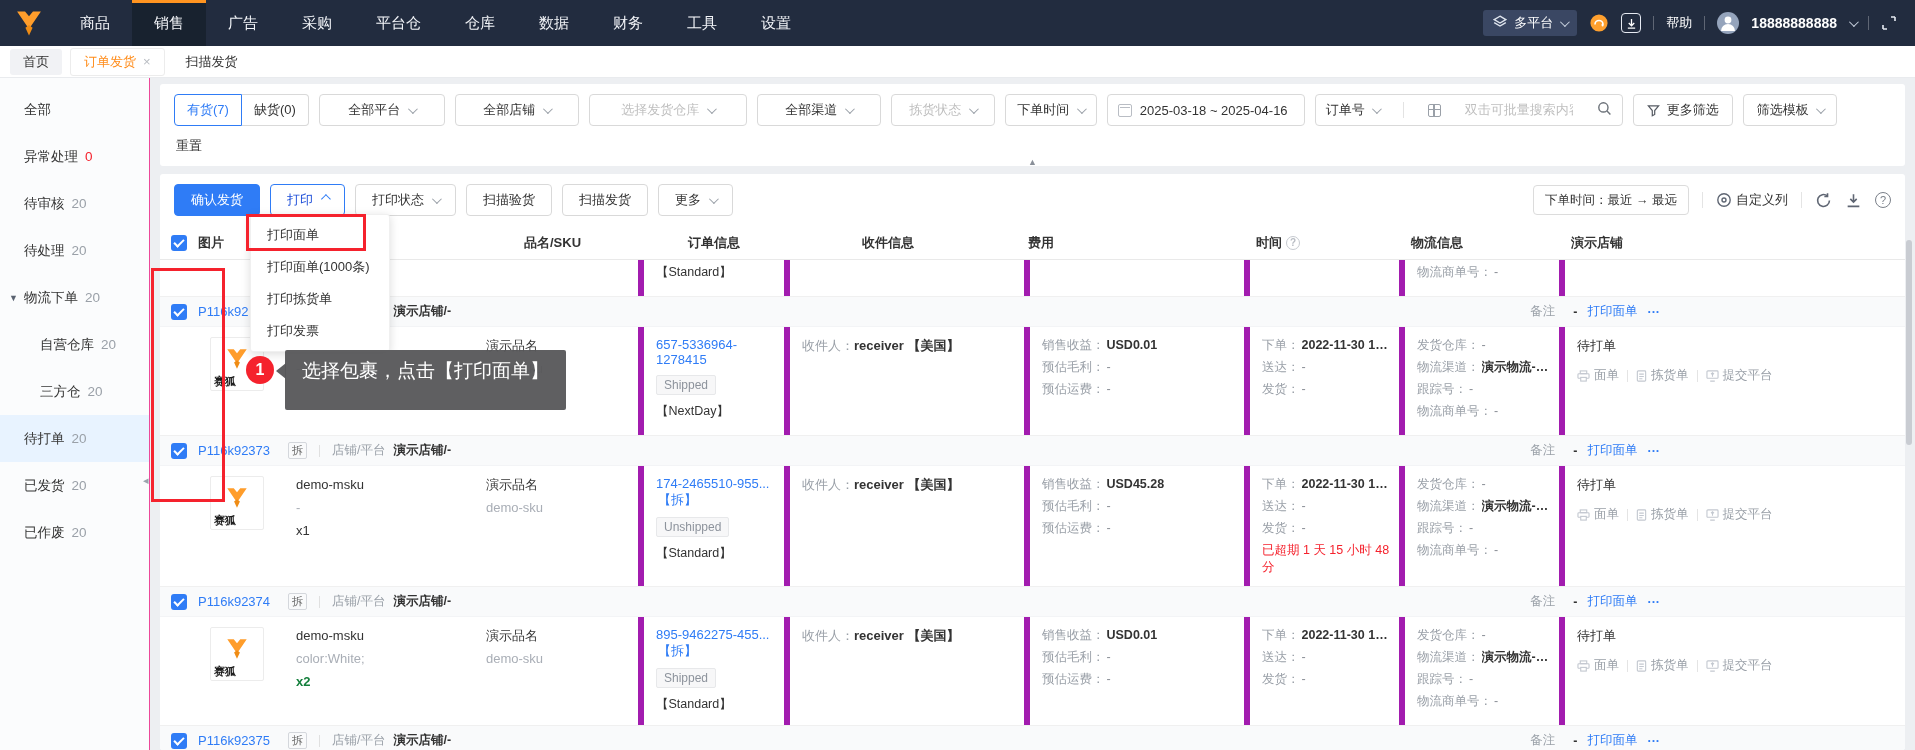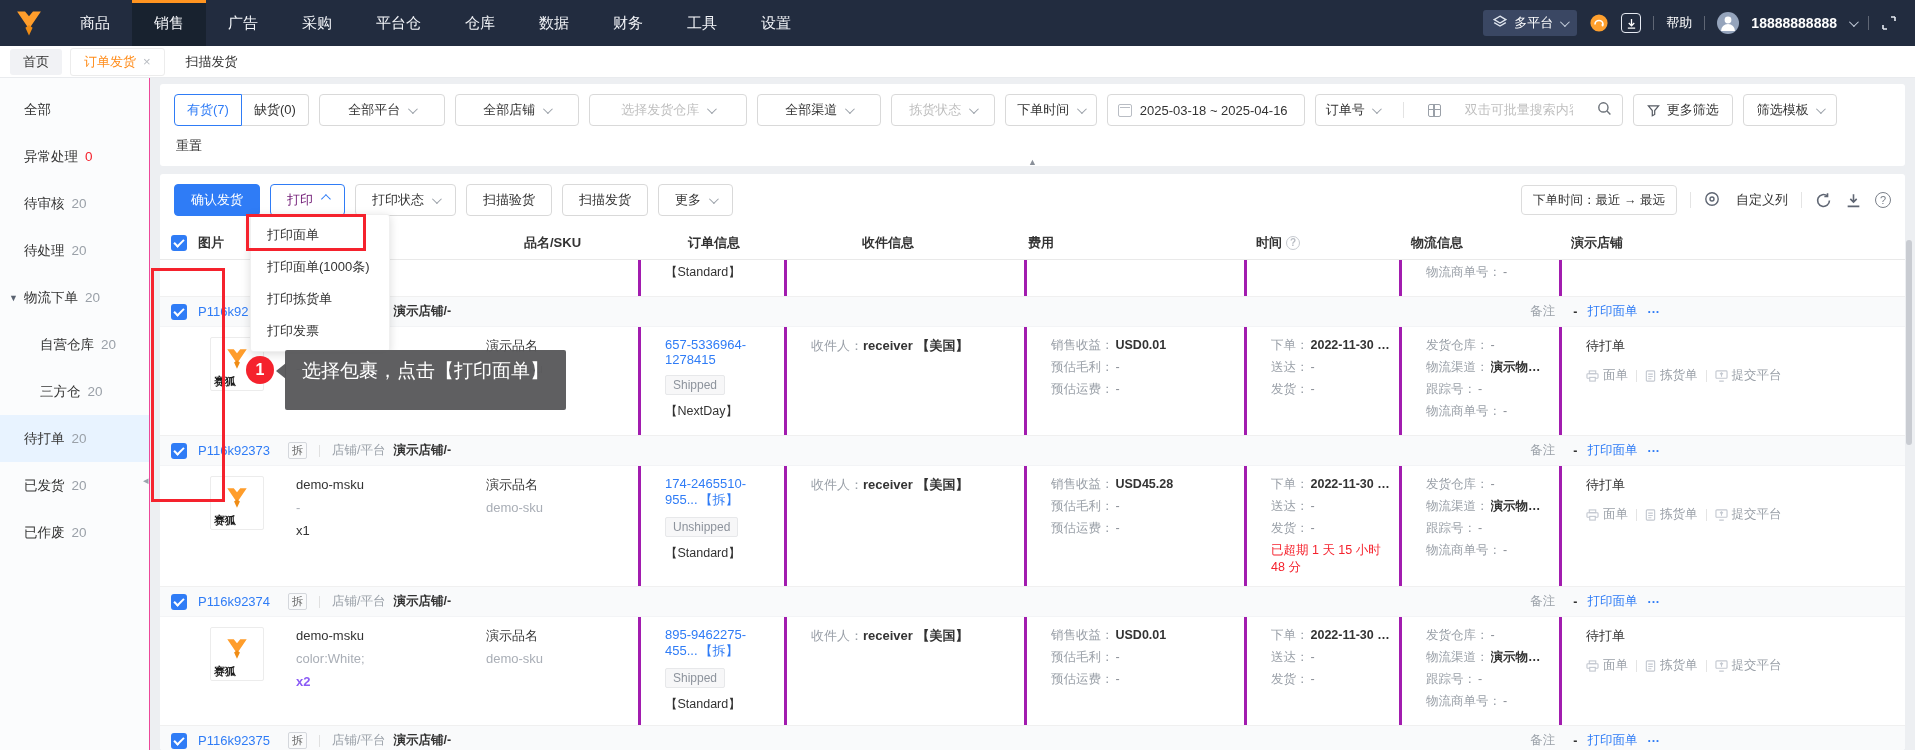--- a/index.html
+++ b/index.html
@@ -69,25 +69,25 @@
   .reset-row span{cursor:pointer}
   .collapse-up{position:absolute;left:50%;bottom:-1px;transform:translateX(-50%);color:#8a9099;font-size:9px;padding:0 22px;cursor:pointer}
   .collapse-up::after{content:"▲"}
 
   
   .table-card{background:#fff;border-radius:3px;flex:1;position:relative;overflow:hidden;
     --cols:38px 90px 180px 170px 146px 240px 220px 155px 160px minmax(0,1fr)}
   .toolbar{display:flex;align-items:center;gap:10px;padding:10px 14px}
   .btn{height:32px;border-radius:4px;padding:0 16px;font-size:13px;display:flex;align-items:center;gap:8px;border:1px solid #d9d9d9;background:#fff;color:#333;cursor:pointer;white-space:nowrap}
   .btn.primary{background:#2f7cf6;border-color:#2f7cf6;color:#fff}
-  .btn.open{color:#701a75;border-color:#2f7cf6}
+  .btn.open{color:#1d4ed8;border-color:#2f7cf6}
   .toolbar-right{margin-left:auto;display:flex;align-items:center;gap:13px}
   .sort-pill{height:30px;border:1px solid #dcdcdc;border-radius:4px;padding:0 11px;display:flex;align-items:center;font-size:12.5px;cursor:pointer;white-space:nowrap}
   .tdiv{width:1px;height:16px;background:#e4e4e4}
-  .ctrl{display:flex;align-items:flex-start;gap:16px;cursor:pointer;font-size:13px}
+  .ctrl{display:flex;align-items:center;gap:4px;cursor:pointer;font-size:13px}
   .iconbtn{display:flex;align-items:center;cursor:pointer}
   .qicon{width:16px;height:16px;border:1px solid #7a8089;border-radius:50%;color:#7a8089;font-size:11px;display:inline-flex;align-items:center;justify-content:center}
   .qicon::after{content:"?"}
   .qicon.light{width:14px;height:14px;border-color:#c6cad0;color:#b9bdc4;font-size:10px}
 
   .thead{display:grid;grid-template-columns:var(--cols);height:34px;align-items:center;border-bottom:1px solid #e9e9e9;font-weight:700;font-size:13px}
   .th{display:flex;align-items:center;gap:4px;white-space:nowrap}
   .th.cbx-col{justify-content:center}
   .th.name{padding-left:56px}.th.order{padding-left:50px}.th.receiver{padding-left:78px}
   .th.fee{padding-left:4px}.th.time{padding-left:12px}.th.logistics{padding-left:12px}.th.package{padding-left:12px}
@@ -106,30 +106,30 @@
   .pipe{width:1px;height:12px;background:#e0e0e0;margin:0 12px;flex-shrink:0}
   .grp-lbl{color:#9aa0a8;white-space:nowrap}
   .grp-val{color:#333;margin-left:8px;font-weight:700;white-space:nowrap}
   .grp-right{margin-left:auto;margin-right:245px;display:flex;align-items:center;gap:10px}
   .grp-action{color:#2f7cf6;cursor:pointer;text-decoration:none;white-space:nowrap}
   .grp-more{color:#2f7cf6;font-weight:700;cursor:pointer;text-decoration:none}
   .grp-more::after{content:"···"}
 
   .row{display:grid;grid-template-columns:var(--cols);border-bottom:1px solid #f0f0f0;min-height:94px}
   .cell{padding:10px 8px 10px 0;font-size:13px;min-width:0}
-  .bl{border-left:3px solid #a21caf;padding-left:24px}
+  .bl{border-left:6px solid #a21caf;padding-left:12px}
   .imgcell{padding-left:12px}
   .mskucell{padding-left:8px}
   .namecell{padding-left:18px}
   .prod-img{width:54px;height:54px;border:1px solid #ececec;border-radius:2px;position:relative;display:flex;align-items:center;justify-content:center}
   .brand{position:absolute;bottom:1px;left:3px;font-size:11px;font-weight:700;color:#1c1c1c}
   .l1{color:#333;min-height:17px;line-height:17px;white-space:nowrap;overflow:hidden;text-overflow:ellipsis}
   .l2{color:#a9aeb6;margin-top:6px;line-height:17px;min-height:17px;white-space:nowrap;overflow:hidden;text-overflow:ellipsis}
   .qty{margin-top:7px;color:#333;min-height:17px}
-  .qty.red{color:#8b5cf6;font-weight:700}
+  .qty.red{color:#15803d;font-weight:700}
   .olink{color:#2f7cf6;text-decoration:none;cursor:pointer}
   .osplit{color:#2f7cf6;text-decoration:none;cursor:pointer;margin-left:2px}
   .osplit:empty{display:none}
   .tag{display:inline-block;margin-top:8px;background:#f7f7f8;border:1px solid #e7e8ea;border-radius:2px;color:#8d939c;font-size:12px;padding:1px 7px;line-height:16px}
   .svc{margin-top:8px;color:#333;font-size:12.5px}
   .svc0{color:#333;font-size:12.5px}
   .k{color:#9aa0a8}
   .vd{color:#333;font-weight:700}
   .kv{display:flex;margin-bottom:5px;font-size:12.5px;line-height:17px;white-space:nowrap}
   .kv .k{flex-shrink:0}

